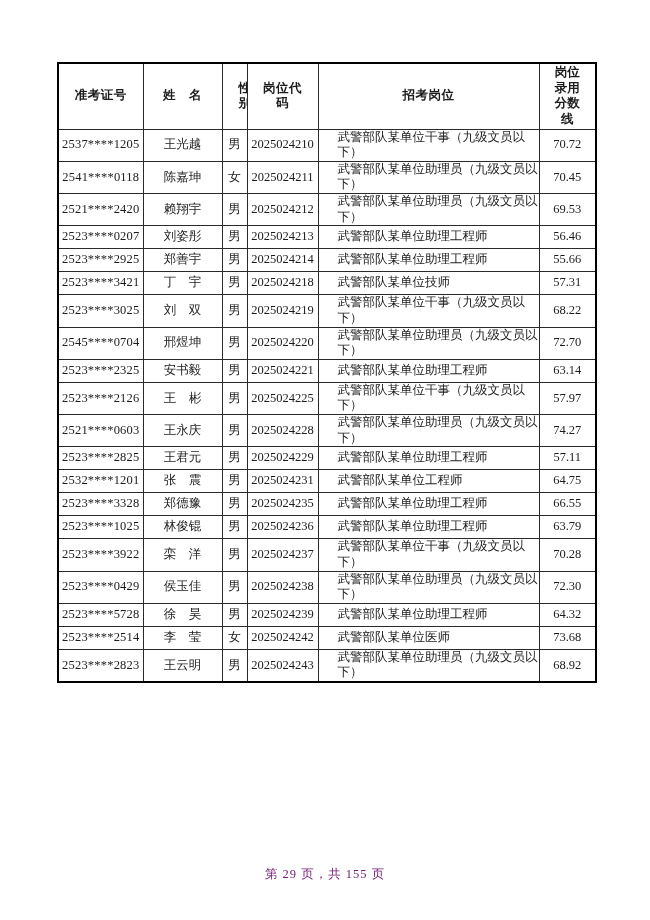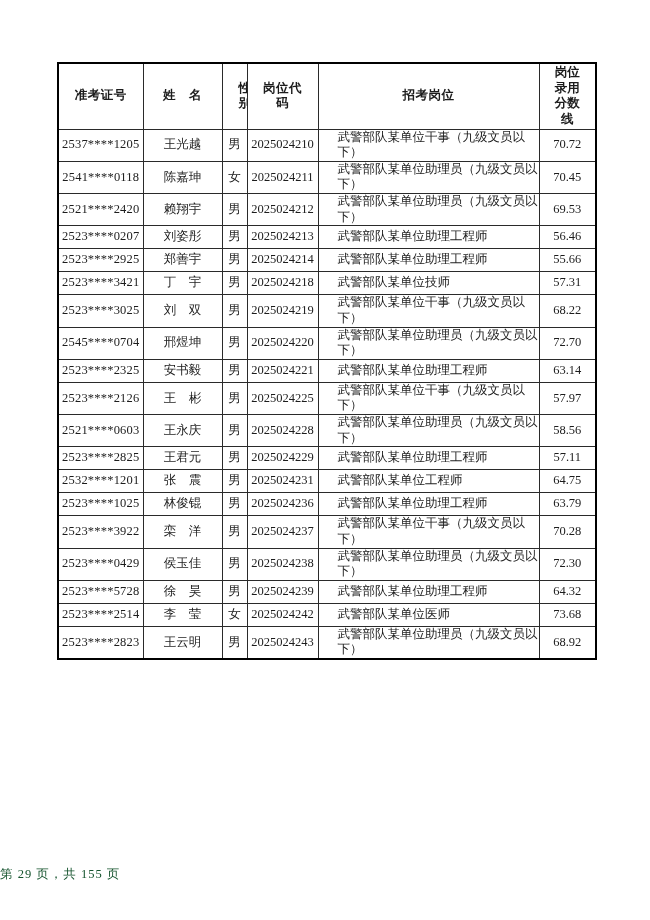--- a/index.html
+++ b/index.html
@@ -54,23 +54,23 @@
     text-align: left;
     padding-left: 19px;
     font-size: 12.5px;
   }
   .score-table th.h-gender { letter-spacing: 0; padding: 1px 16px; }
   .score-table th.h-score  { letter-spacing: 0; padding: 1px 15px; margin-left: 16px; }
   .page-footer {
     position: absolute;
     left: 0; top: 866px;
     width: 650px;
-    text-align: left;
+    text-align: center;
     font-size: 12.5px;
-    color: #14532d;
+    color: #701a75;
     letter-spacing: 1px;
   }
 </style>
 </head>
 <body>
 
 <div class="page">
 
   <div class="score-table-wrap">
     <table class="score-table">
@@ -172,37 +172,45 @@
             <td class="cell-code">2025024225</td>
             <td class="cell-position">武警部队某单位干事（九级文员以下）</td>
             <td class="cell-score">57.97</td>
           </tr>
           <tr>
             <td class="cell-admission">2521****0603</td>
             <td class="cell-name">王永庆</td>
             <td class="cell-gender">男</td>
             <td class="cell-code">2025024228</td>
             <td class="cell-position">武警部队某单位助理员（九级文员以下）</td>
-            <td class="cell-score">58.56</td>
+            <td class="cell-score">74.27</td>
           </tr>
           <tr>
             <td class="cell-admission">2523****2825</td>
             <td class="cell-name">王君元</td>
             <td class="cell-gender">男</td>
             <td class="cell-code">2025024229</td>
             <td class="cell-position">武警部队某单位助理工程师</td>
             <td class="cell-score">57.11</td>
           </tr>
           <tr>
             <td class="cell-admission">2532****1201</td>
             <td class="cell-name">张　震</td>
             <td class="cell-gender">男</td>
             <td class="cell-code">2025024231</td>
             <td class="cell-position">武警部队某单位工程师</td>
             <td class="cell-score">64.75</td>
+          </tr>
+          <tr>
+            <td class="cell-admission">2523****3328</td>
+            <td class="cell-name">郑德豫</td>
+            <td class="cell-gender">男</td>
+            <td class="cell-code">2025024235</td>
+            <td class="cell-position">武警部队某单位助理工程师</td>
+            <td class="cell-score">66.55</td>
           </tr>
           <tr>
             <td class="cell-admission">2523****1025</td>
             <td class="cell-name">林俊锟</td>
             <td class="cell-gender">男</td>
             <td class="cell-code">2025024236</td>
             <td class="cell-position">武警部队某单位助理工程师</td>
             <td class="cell-score">63.79</td>
           </tr>
           <tr>

